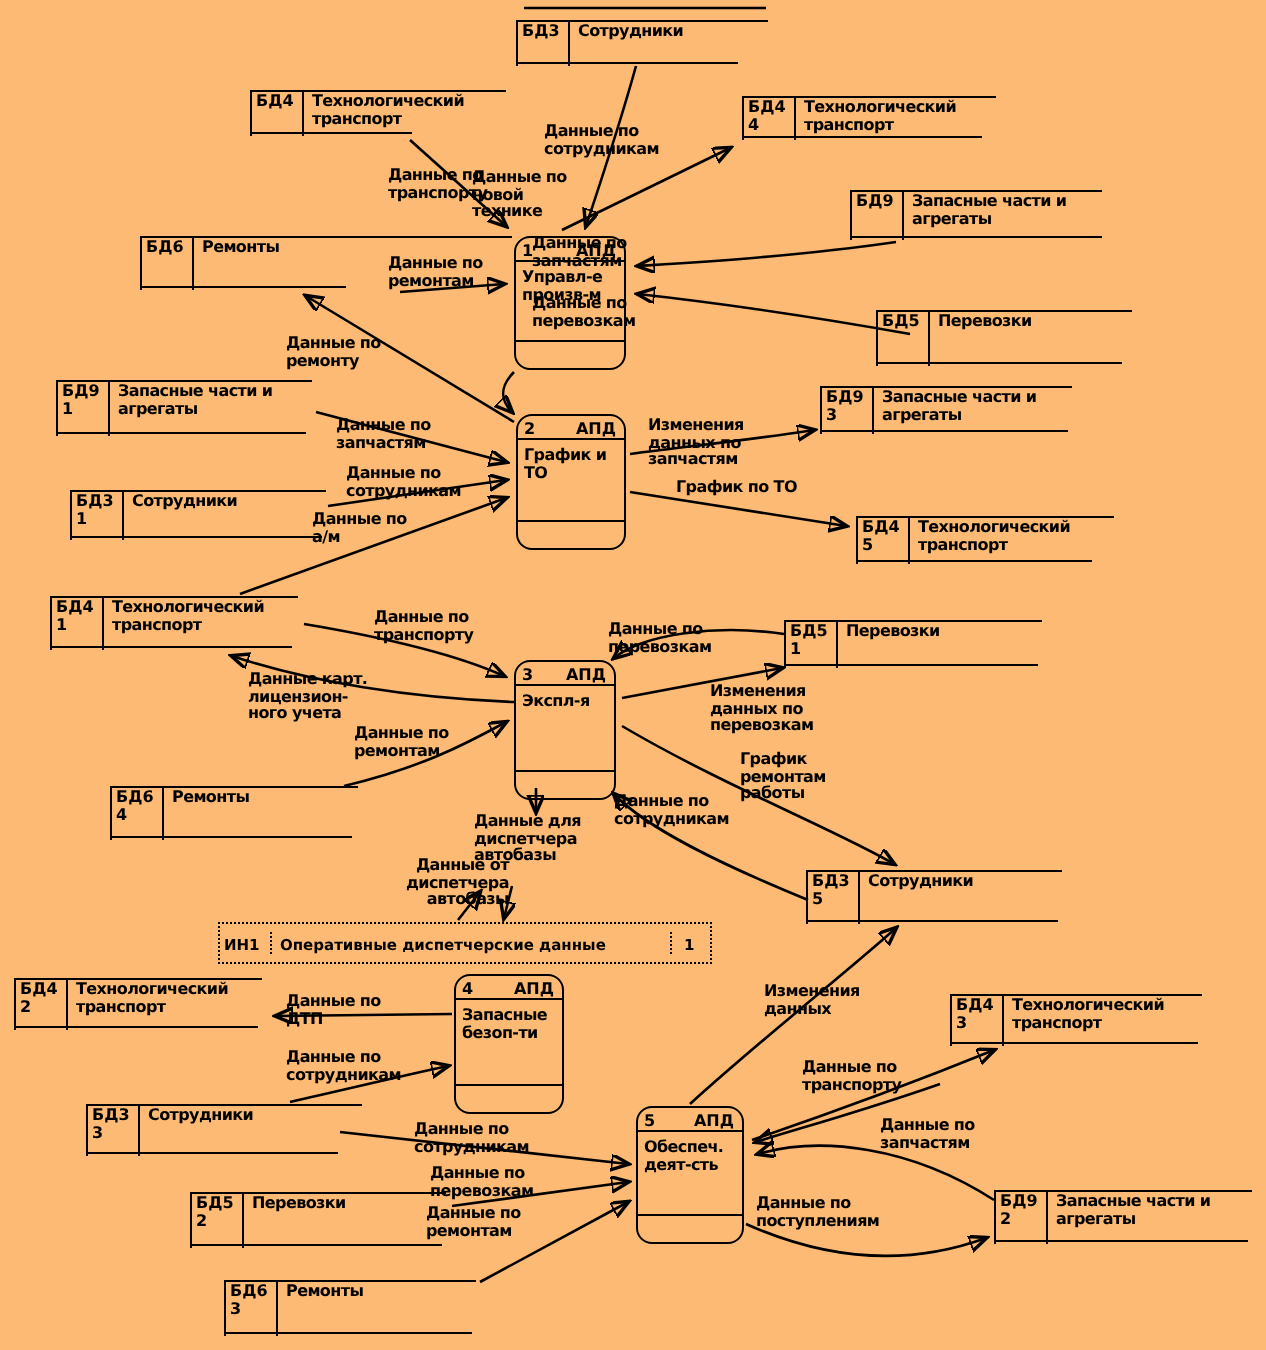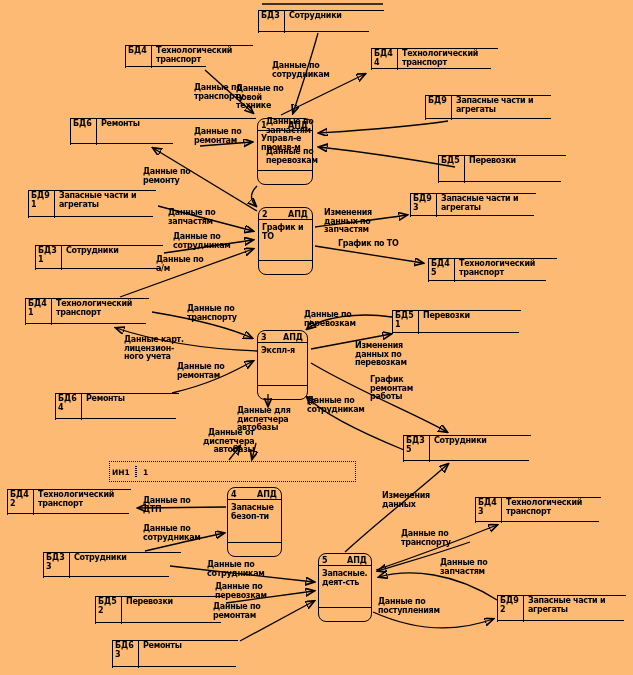--- a/index.html
+++ b/index.html
@@ -287,26 +287,27 @@
       </div>
       <div class="proc-name">Запасные
 безоп-ти</div>
       <div class="proc-foot" style="bottom: 13px;"></div>
     </div>
     <div class="proc" style="left: 318px; top: 553px; width: 54px; height: 69px;">
       <div class="proc-head">
         <span>5</span>
         <span>АПД</span>
       </div>
-      <div class="proc-name">Запасные.
+      <div class="proc-name">Обеспеч.
 деят-сть</div>
       <div class="proc-foot" style="bottom: 13px;"></div>
     </div>
     <div class="ext" style="left: 109px; top: 461px; width: 247px; height: 21px;">
       <div class="ecell">ИН1</div>
+      <div class="ename">Оперативные диспетчерские данные</div>
       <div class="eref">1</div>
     </div>
     <div class="lbl" style="left: 272px; top: 62px;">Данные по
 сотрудникам</div>
     <div class="lbl" style="left: 194px; top: 84px;">Данные по
 транспорту</div>
     <div class="lbl" style="left: 194px; top: 128px;">Данные по
 ремонтам</div>
     <div class="lbl" style="left: 143px; top: 168px;">Данные по
 ремонту</div>

